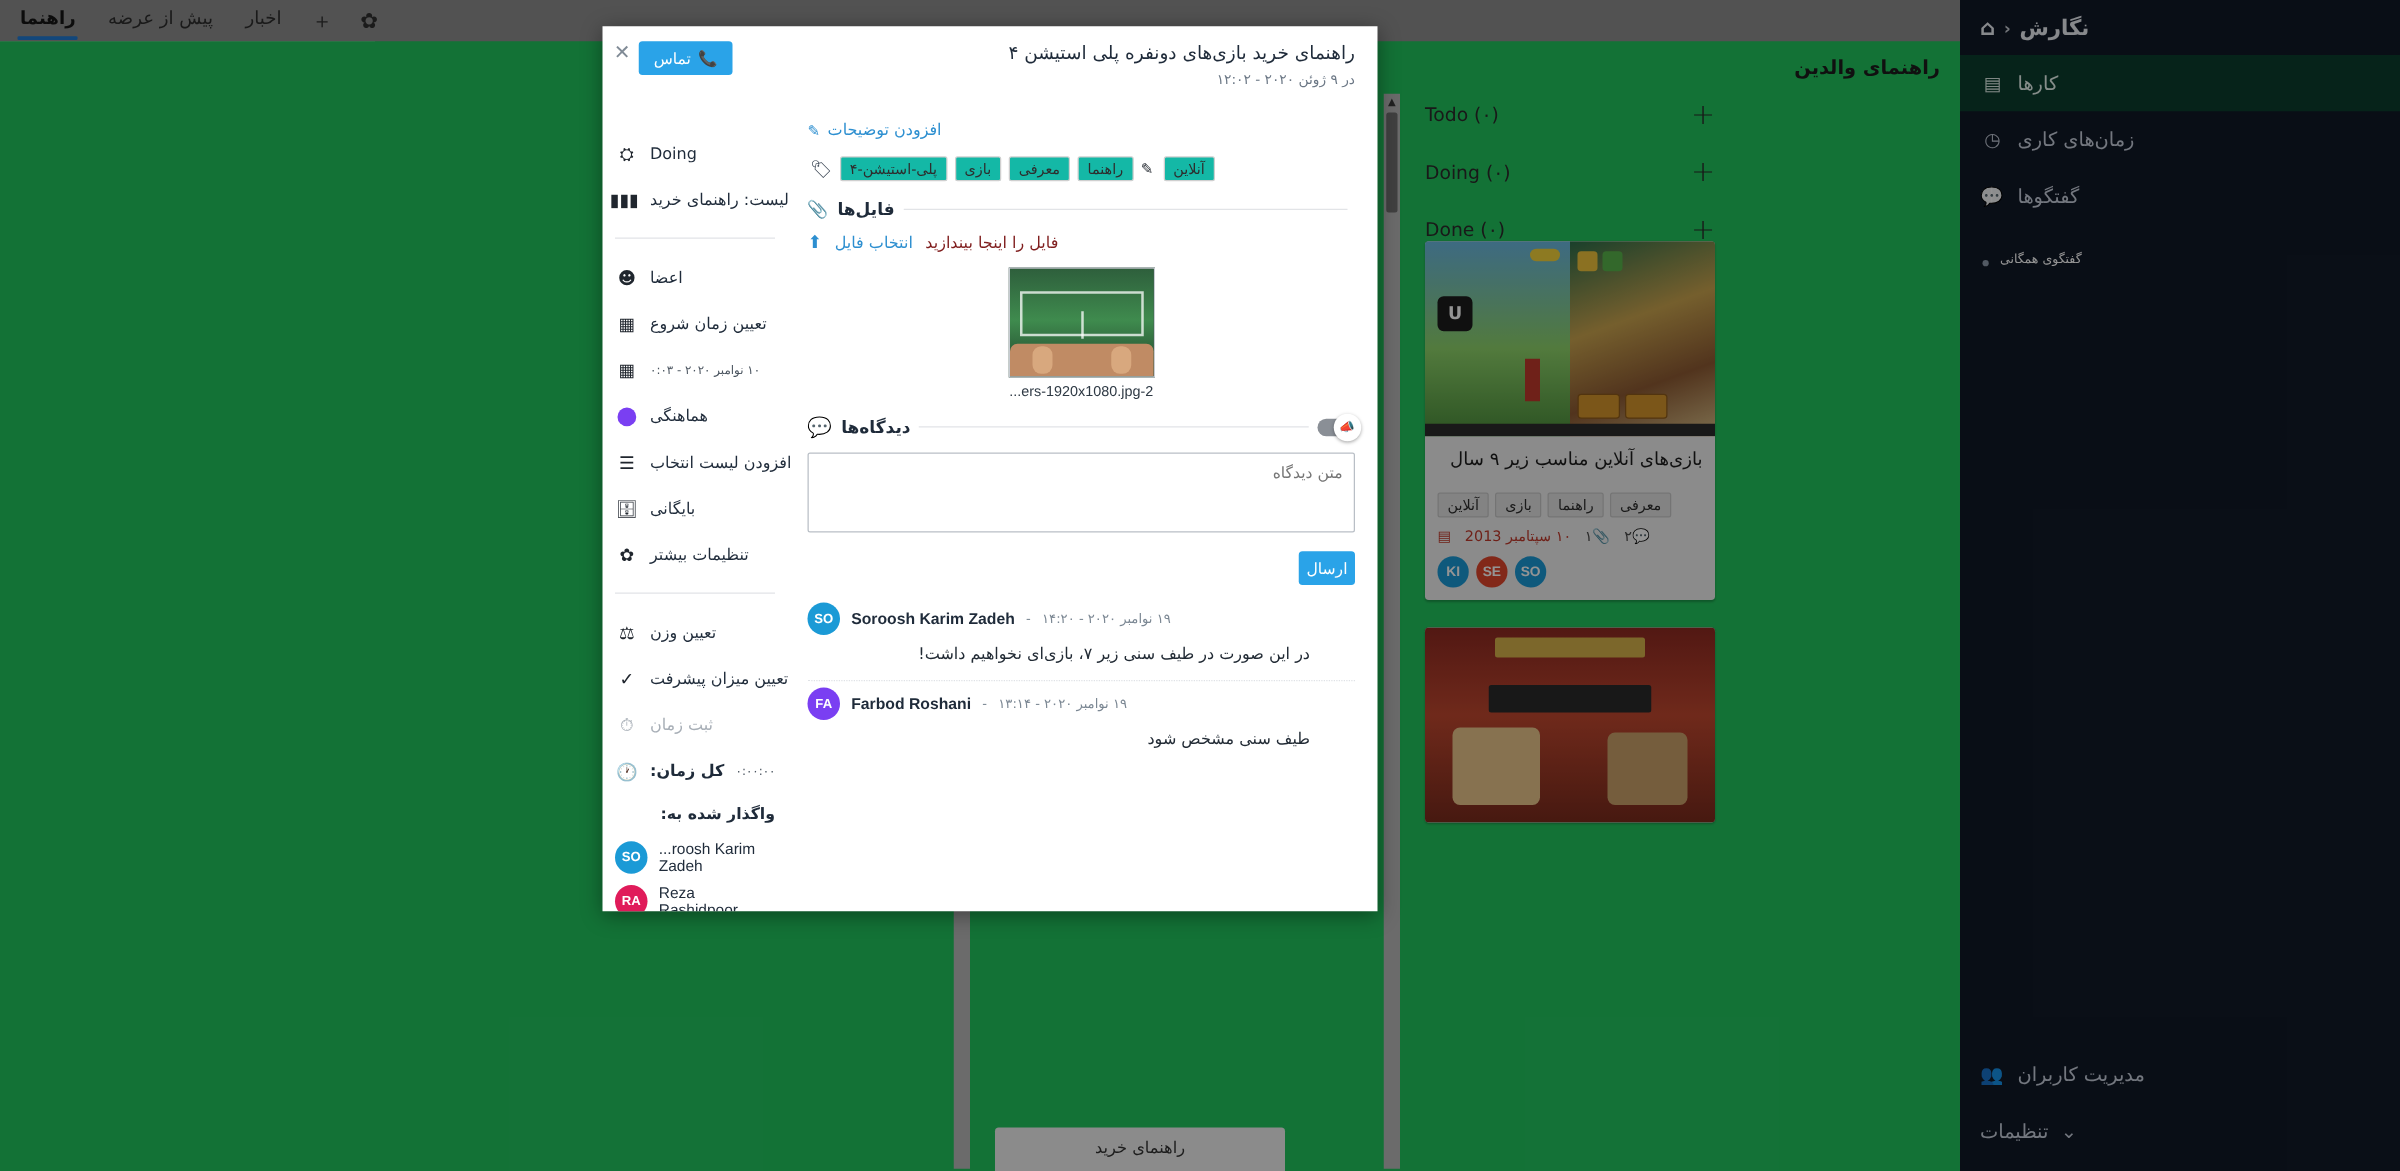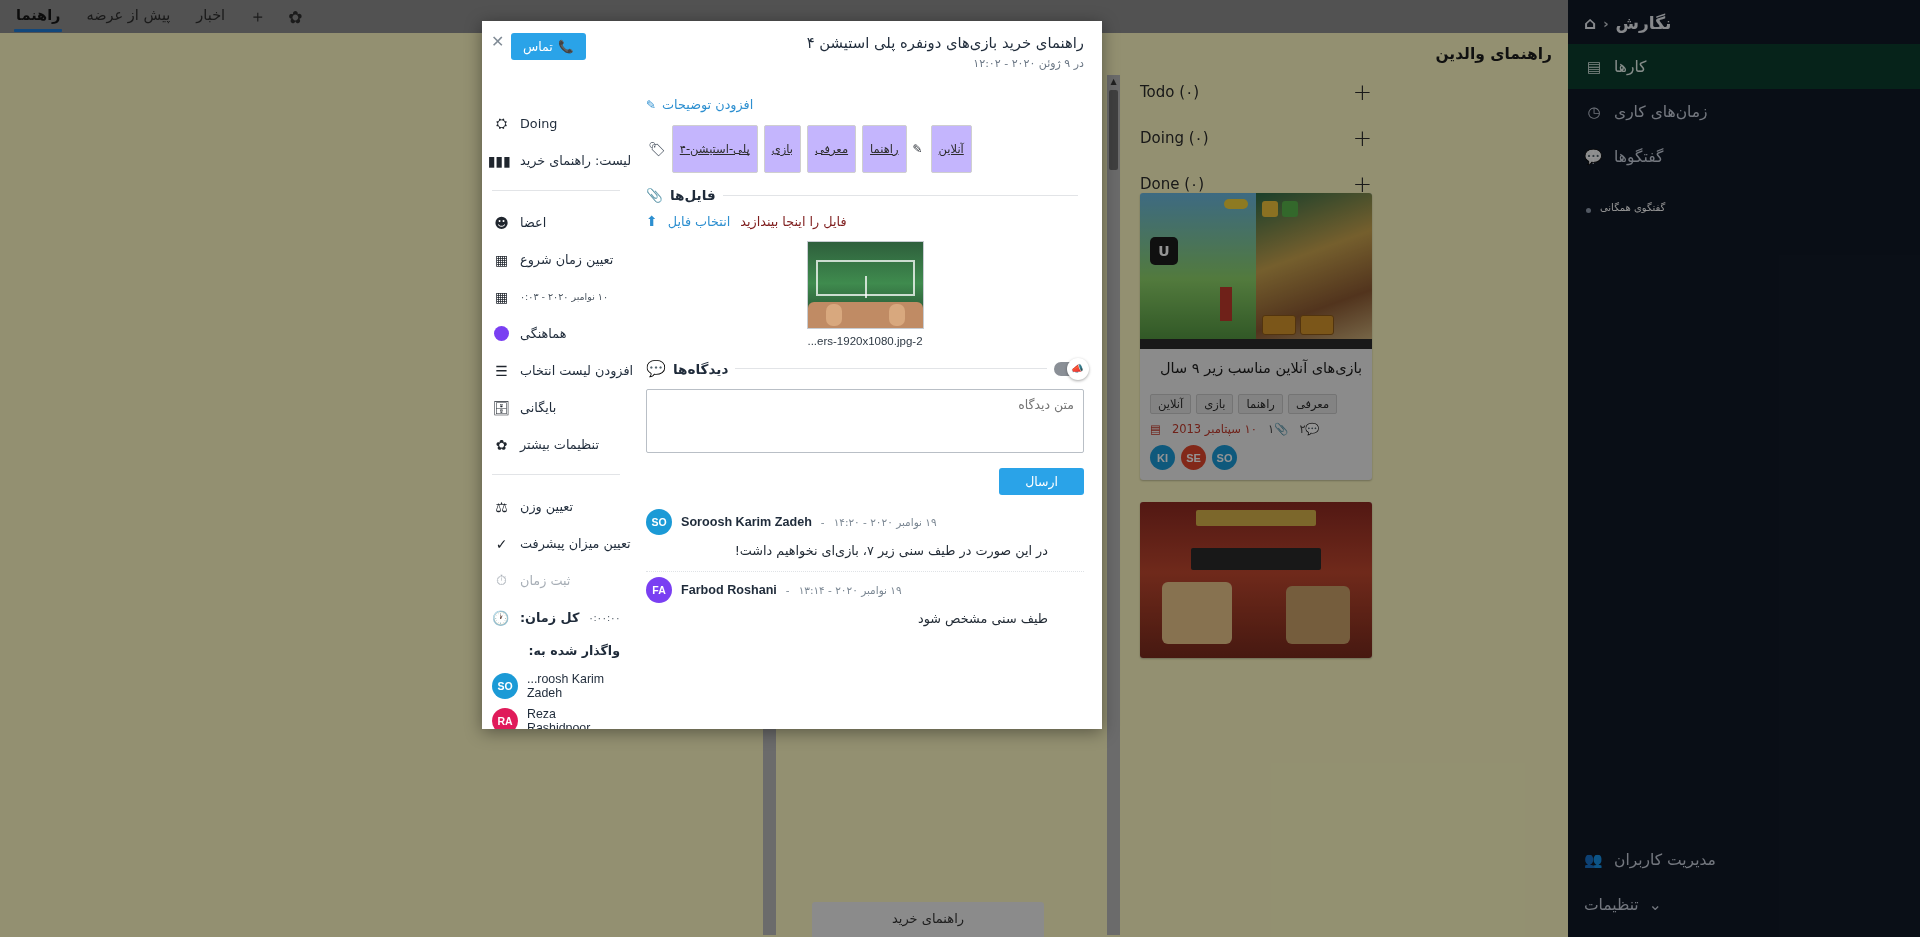--- a/index.html
+++ b/index.html
@@ -64,21 +64,21 @@
   .bt-tab.active { color: #151515; font-weight: 600; }
   .bt-tab.active::after {
     content: ""; position: absolute; left: 0; right: 0; bottom: 0;
     height: 3px; background: #1f7bd4; border-radius: 1px;
   }
   .bt-icon { font-size: 17px; color: #2f2f2f; }
 
   
   .board-area {
     position: absolute; top: 33px; right: 352px; left: 0; bottom: 0;
-    background: #fef9c3;
+    background: #22c55e;
   }
   .board-title {
     position: absolute; top: 12px; right: 16px;
     font-size: 15.5px; font-weight: 700; color: #1d1d1d;
   }
   .col-head {
     position: absolute; display: flex; align-items: center;
     justify-content: space-between; width: 232px; color: #2b2b2b;
   }
   .col-head .lbl { font-size: 15px; }
@@ -109,21 +109,21 @@
   .mc-avatars { display: flex; gap: 6px; flex-direction: row-reverse; }
   .av {
     width: 25px; height: 25px; border-radius: 50%;
     color: #fff; font-size: 11px; font-weight: 700;
     display: flex; align-items: center; justify-content: center;
     font-family: "Liberation Sans", sans-serif;
   }
 
   
   .ghost-col {
-    position: absolute; bottom: 0; right: 524px; width: 232px; height: 35px;
+    position: absolute; bottom: 0; right: 540px; width: 232px; height: 35px;
     background: #efefef; border-radius: 3px 3px 0 0;
   }
   .ghost-col .gl { font-size: 13px; color: #333; text-align: center; padding-top: 9px; }
 
   
   .vscroll {
     position: absolute; width: 13px; background: #b9b9b9;
   }
   .vscroll .thumb { position: absolute; left: 2px; width: 9px; background: #6f6f6f; border-radius: 2px; }
   .vscroll .arr { position: absolute; left: 0; width: 13px; height: 13px; text-align: center; font-size: 8px; color: #3a3a3a; line-height: 13px; }
@@ -229,22 +229,22 @@
   }
   .m-linkrow .pen { font-size: 12px; }
 
   .m-tagrow {
     display: flex; align-items: center; gap: 6px;
     flex-direction: row-reverse; justify-content: flex-start;
     margin-bottom: 14px;
   }
   .m-tagrow .tagicon { font-size: 14px; color: #3b4654; margin-left: 2px; }
   .m-chip {
-    background: #c4b5fd; border: 1px solid #cfcfcf; border-radius: 2px;
-    font-size: 11.5px; color: #2d2d2d; padding: 16px 7px; white-space: nowrap; text-decoration: underline;
+    background: #14b8a6; border: 1px solid #cfcfcf; border-radius: 2px;
+    font-size: 11.5px; color: #2d2d2d; padding: 2px 7px; white-space: nowrap;
   }
   .m-tagrow .editpen { color: #2a2f36; font-size: 12px; margin-right: 2px; }
 
   .m-sechead {
     display: flex; align-items: center; gap: 7px;
     flex-direction: row-reverse; justify-content: flex-start;
     font-size: 13.6px; font-weight: 700; color: #1f2b3a;
     position: relative; margin-bottom: 10px;
   }
   .m-sechead .rule {
@@ -290,21 +290,21 @@
 
   .m-textarea {
     width: 100%; height: 64px; border: 1px solid #b9bfc6;
     border-radius: 2px; background: #fff;
     padding: 7px 9px; font-size: 12.5px; color: #9aa2ab;
     resize: none; font-family: "DejaVu Sans", sans-serif;
     direction: rtl; text-align: right; margin-bottom: 11px;
   }
   .m-send {
     background: #2aa3e8; color: #fff; border: none; border-radius: 3px;
-    font-size: 12.5px; padding: 6px 26px; cursor: pointer;
+    font-size: 12.5px; padding: 6px 6px; cursor: pointer;
     font-family: "DejaVu Sans", sans-serif; margin-bottom: 14px;
   }
 
   .m-comment { margin-bottom: 5px; }
   .m-comment .chead {
     display: flex; align-items: center; flex-direction: row-reverse;
     gap: 9px; justify-content: flex-start; margin-bottom: 6px;
   }
   .m-comment .cav {
     width: 26px; height: 26px; border-radius: 50%;

